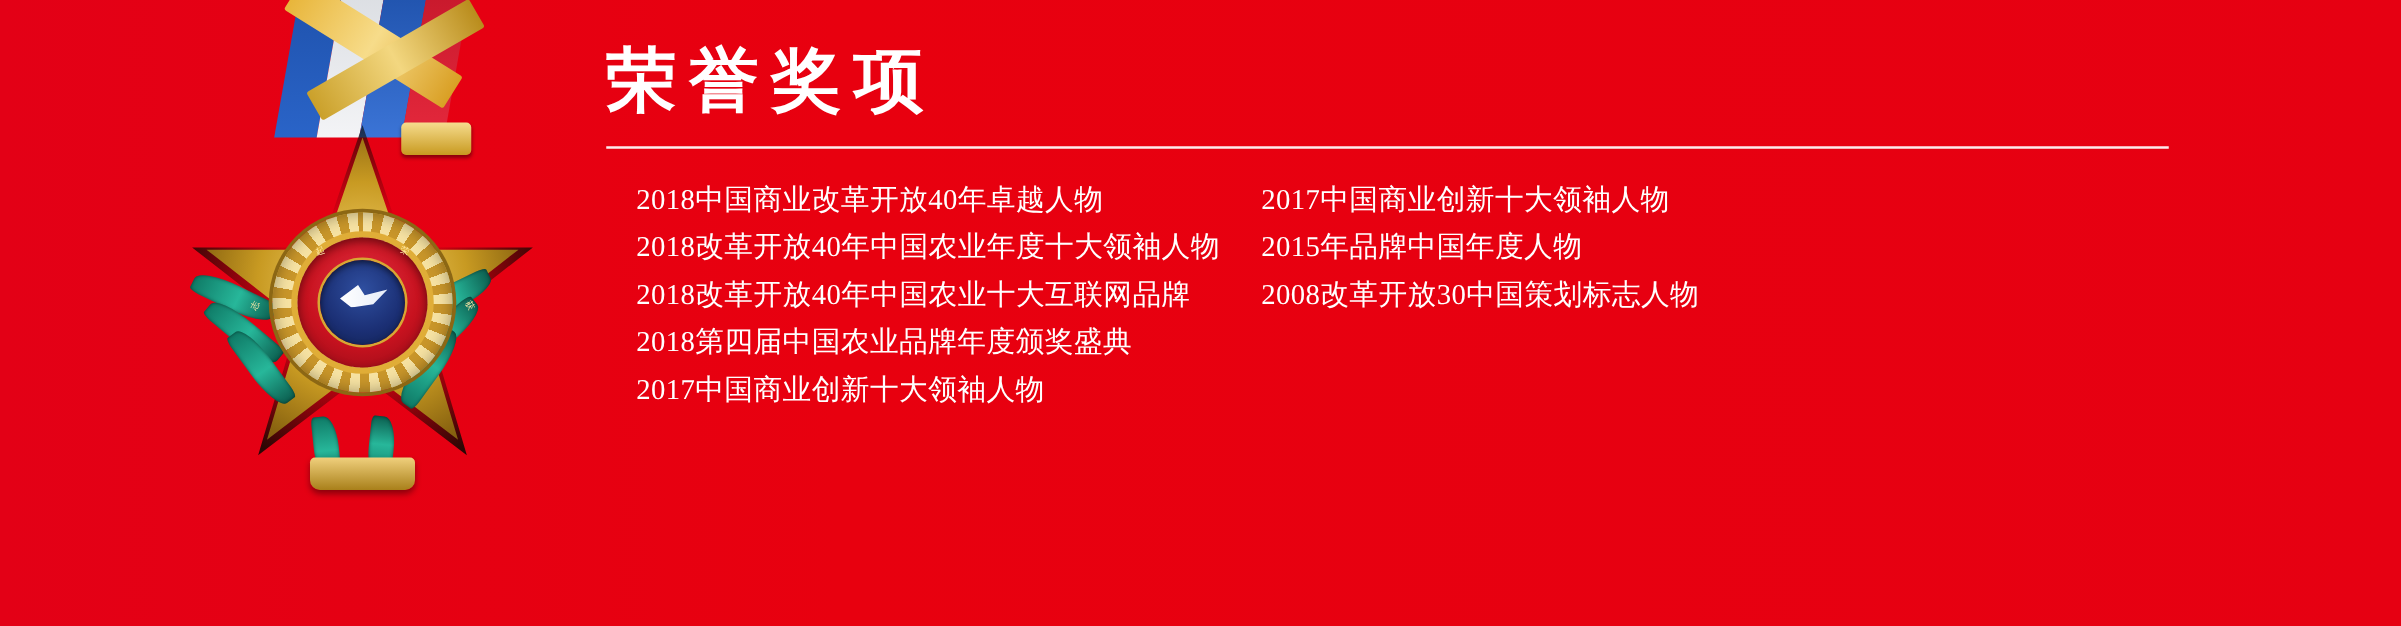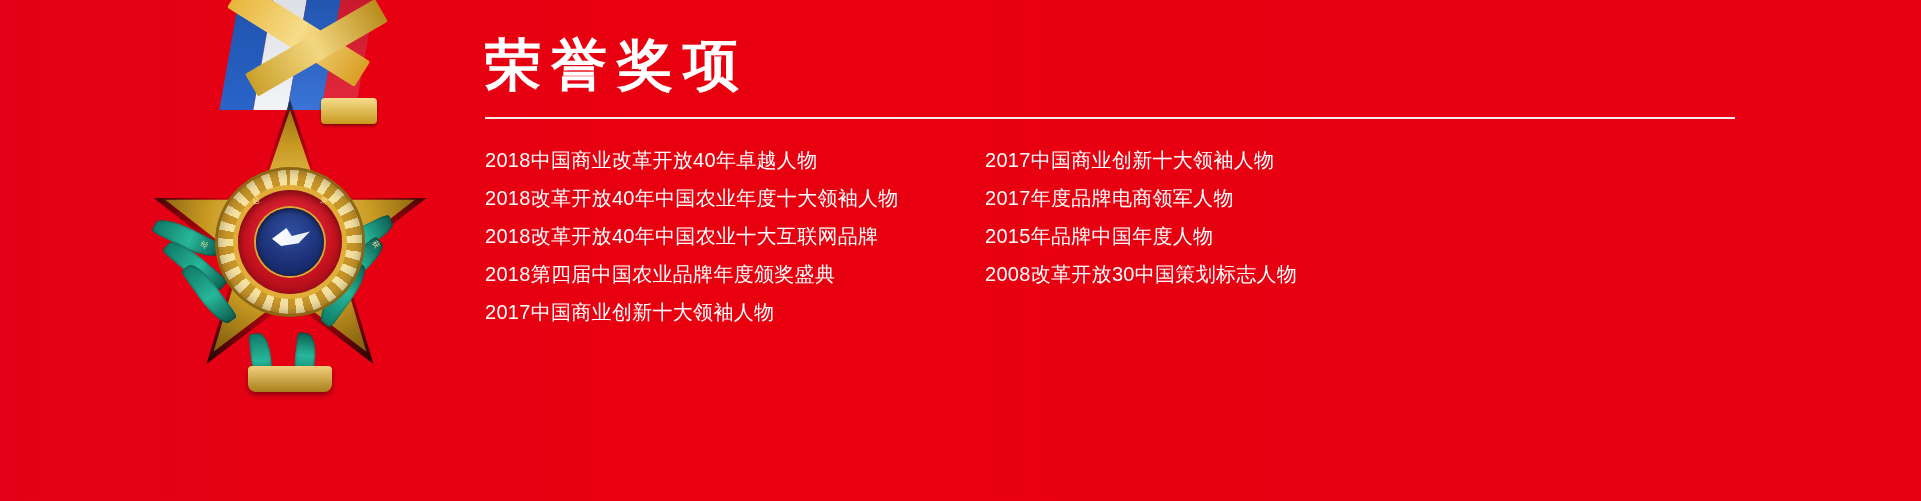--- a/index.html
+++ b/index.html
@@ -185,27 +185,28 @@
     background: rgba(255,255,255,.92);
   }
   #award-columns {
     display: flex;
     margin-top: 22px;
     column-gap: 0;
   }
   .award-col { width: 500px; }
   .award-col.right { width: 620px; }
   .award-item {
-    font-size: 20px;
+    font-size: 23px;
     color: #ffffff;
     line-height: 38px;
     height: 38px;
     white-space: nowrap;
     letter-spacing: .3px;
-    font-family: Liberation Sans, sans-serif;
+    font-family: Liberation Serif, serif;
+    margin-left: 24px;
   }
 </style>
 </head>
 <body>
 
 <div id="banner">
 
   <div id="medal-art">
     <div class="ribbon">
       <div class="ribbon-bar rb1"></div>
@@ -255,20 +256,19 @@
     <div id="award-columns">
       <div class="award-col left">
         <div class="award-item">2018中国商业改革开放40年卓越人物</div>
         <div class="award-item">2018改革开放40年中国农业年度十大领袖人物</div>
         <div class="award-item">2018改革开放40年中国农业十大互联网品牌</div>
         <div class="award-item">2018第四届中国农业品牌年度颁奖盛典</div>
         <div class="award-item">2017中国商业创新十大领袖人物</div>
       </div>
       <div class="award-col right">
         <div class="award-item">2017中国商业创新十大领袖人物</div>
-        <div class="award-item">2017年度品牌电商领军人物</div>
         <div class="award-item">2015年品牌中国年度人物</div>
         <div class="award-item">2008改革开放30中国策划标志人物</div>
       </div>
     </div>
   </div>
 
 </div>
 
 </body></html>

